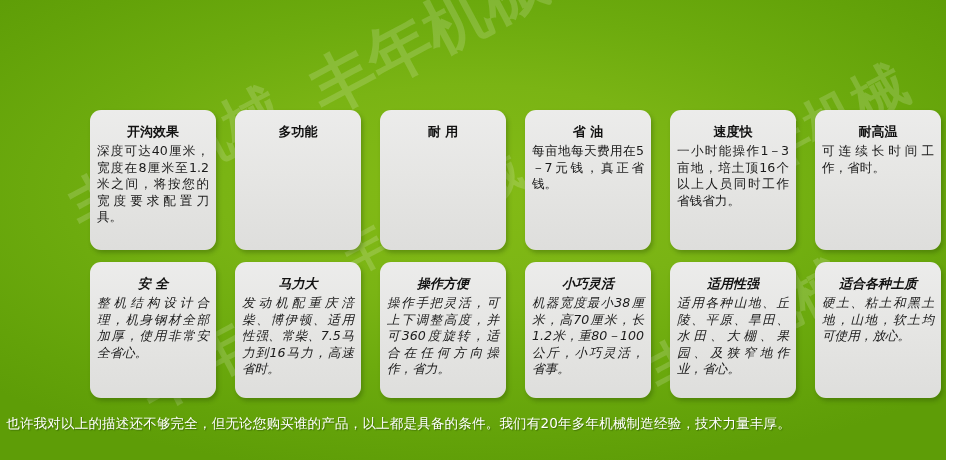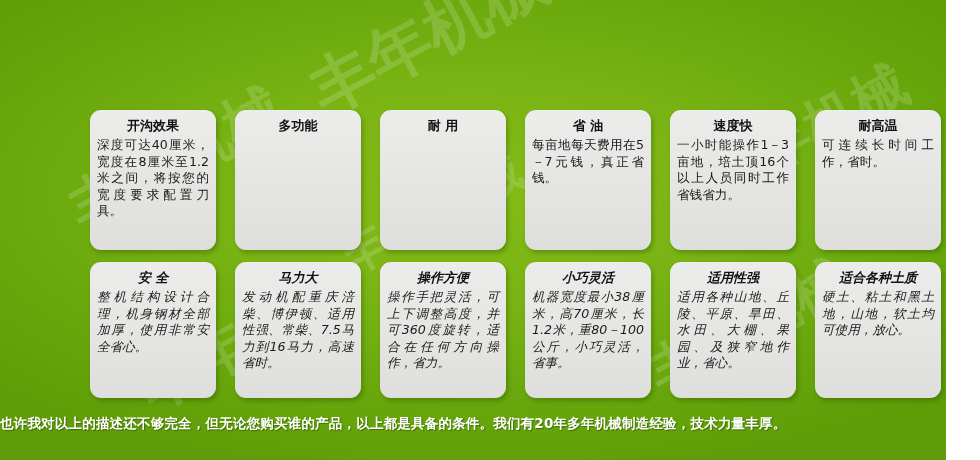--- a/index.html
+++ b/index.html
@@ -88,21 +88,21 @@
   .row2 { top: 262px; }
 
   .card {
     position: absolute;
     top: 0;
     width: 126px;
     box-sizing: border-box;
     background: linear-gradient(180deg, #ececeb 0%, #e6e6e4 45%, #dedeDC 100%);
     border-radius: 11px;
     box-shadow: 2px 3px 4px rgba(30,60,0,.30);
-    padding: 7px 7px 8px 7px;
+    padding: 13px 7px 8px 7px;
   }
   .row1 .card { height: 140px; }
   .row2 .card { height: 136px; font-style: italic; }
 
   .card-title {
     font-size: 13px;
     line-height: 17px;
     font-weight: bold;
     color: #111111;
     text-align: center;
@@ -117,23 +117,23 @@
     text-align-last: left;
     word-break: break-all;
   }
 
   
   #footer {
     position: absolute;
     left: 0;
     top: 415px;
     width: 791px;
-    text-align: left;
+    text-align: right;
     font-size: 13.5px;
-    font-weight: bold;
+    font-weight: normal;
     color: #ffffff;
     letter-spacing: .2px;
     text-shadow: 1px 1px 1px rgba(35,70,0,.55);
     white-space: nowrap;
   }
 </style>
 </head>
 <body>
 
 <div id="poster">

